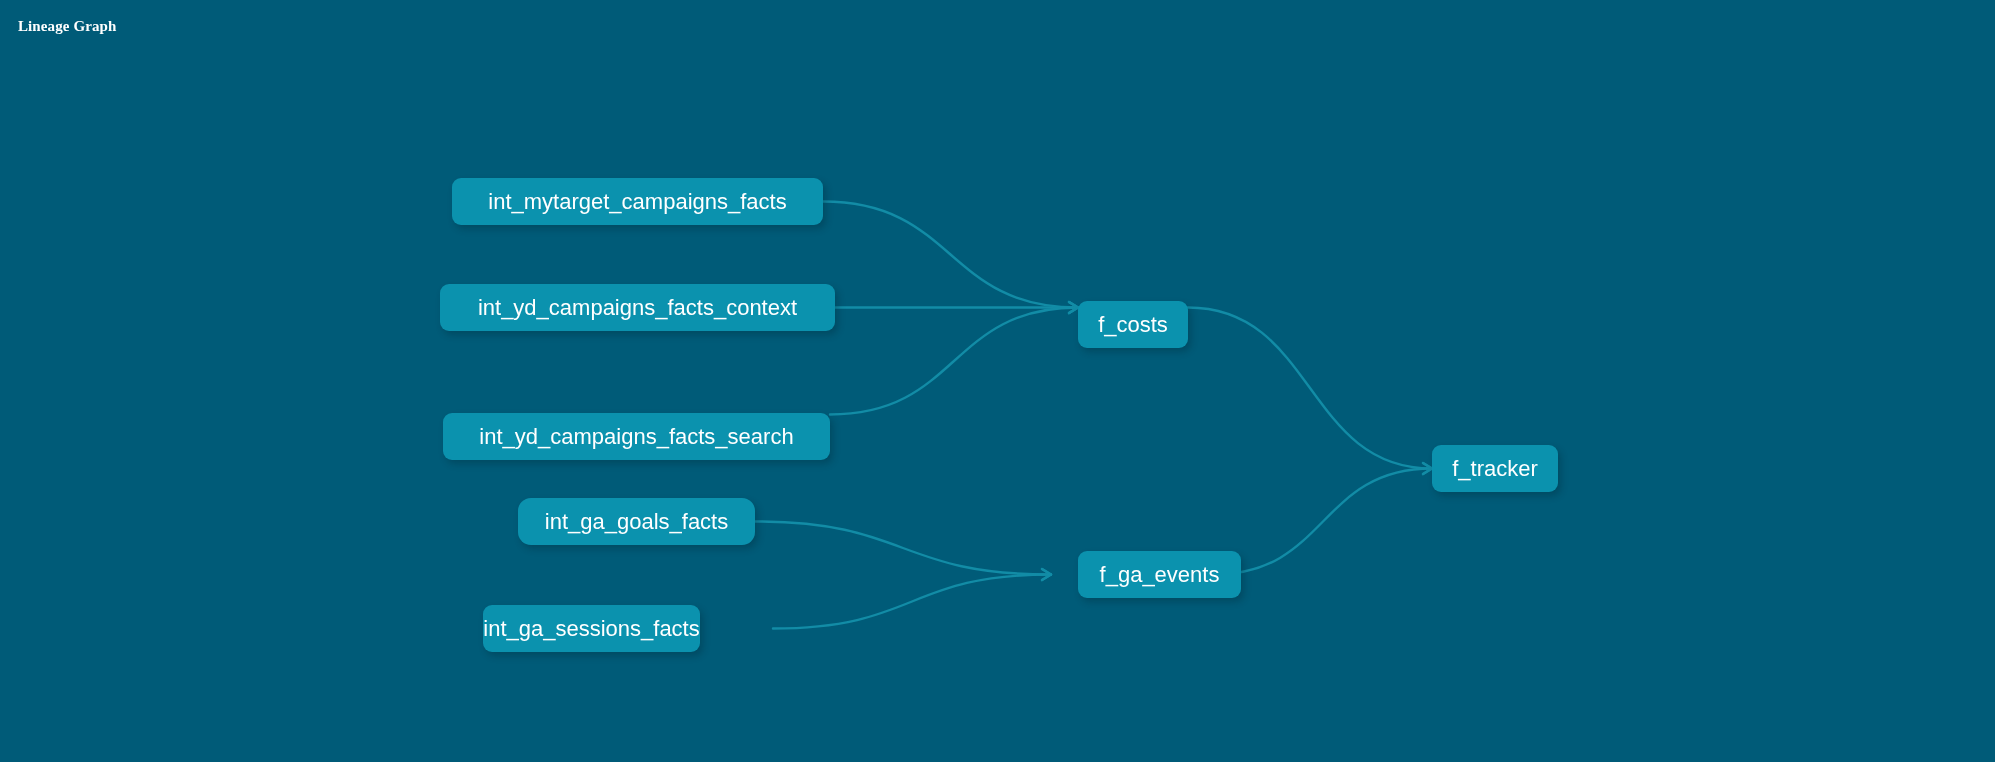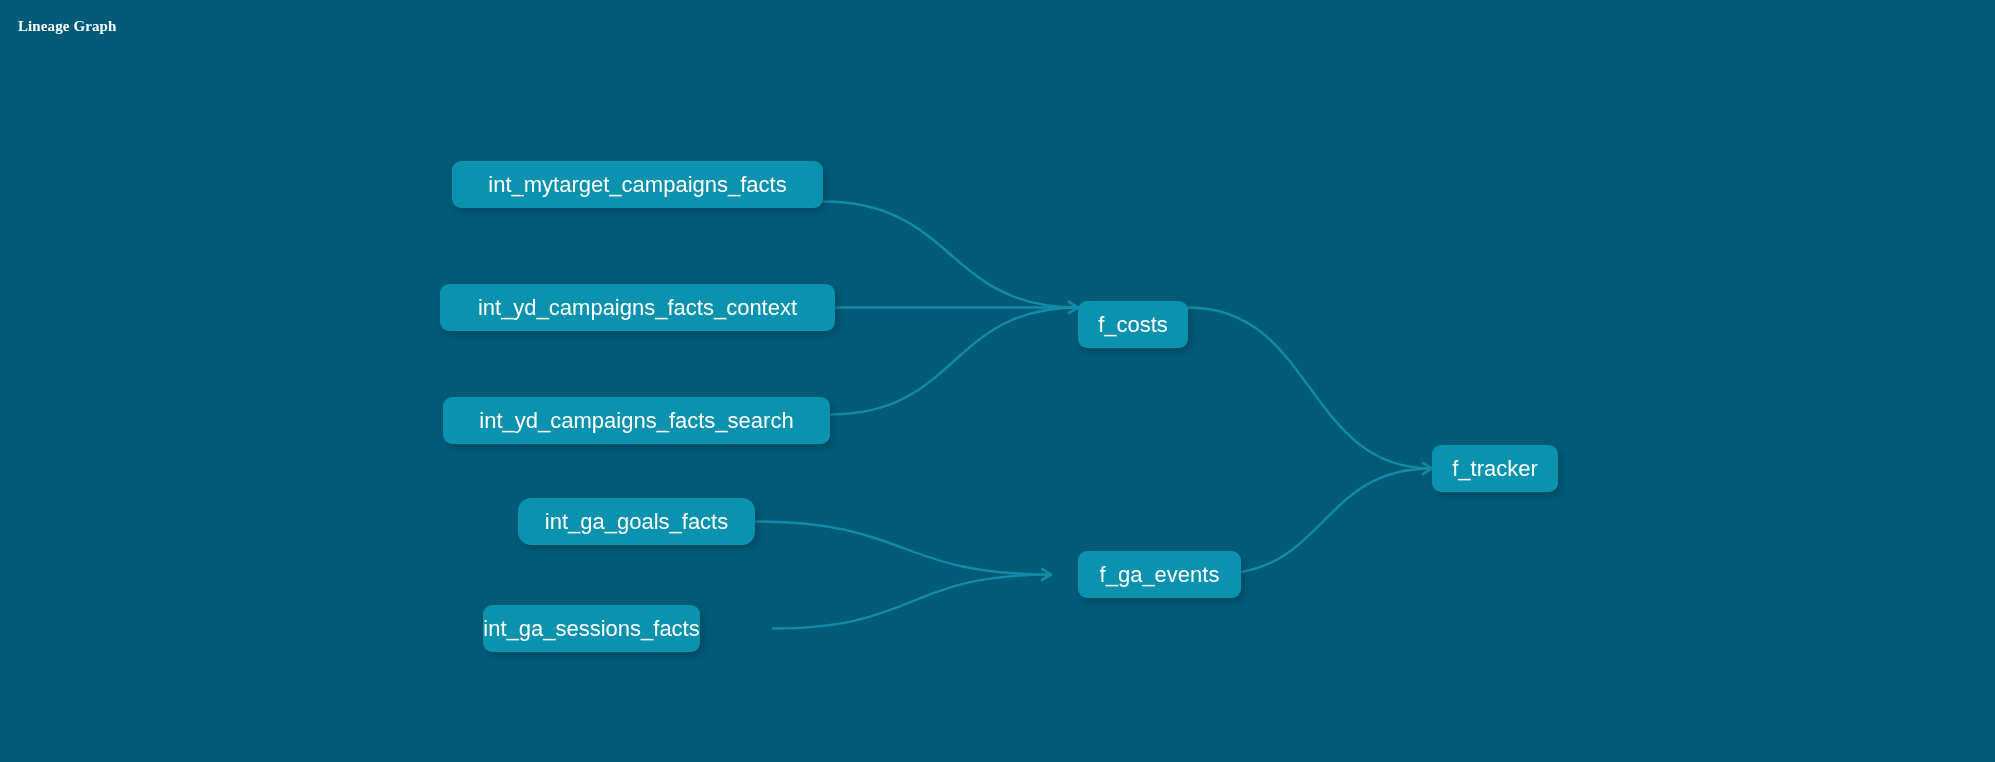--- a/index.html
+++ b/index.html
@@ -118,27 +118,27 @@
         <path class="edge-arrow" d="M 1042 568.92 L 1051 574.5 L 1042 580.08"></path>
         <path class="edge-path" d="M 773 628.5 C 917.56 628.5, 906.44 574.5, 1051 574.5"></path>
         <path class="edge-arrow" d="M 1042 568.92 L 1051 574.5 L 1042 580.08"></path>
         <path class="edge-path" d="M 1188 307.5 C 1314.88 307.5, 1305.12 468.5, 1432 468.5"></path>
         <path class="edge-arrow" d="M 1423 462.92 L 1432 468.5 L 1423 474.08"></path>
         <path class="edge-path" d="M 1214 574.5 C 1327.36 574.5, 1318.64 468.5, 1432 468.5"></path>
         <path class="edge-arrow" d="M 1423 462.92 L 1432 468.5 L 1423 474.08"></path>
       </svg>
 
     <div id="node-layer">
-        <div class="graph-node" style="left: 452px; top: 161px; width: 371px;">
+        <div class="graph-node" style="left: 452px; top: 178px; width: 371px;">
           <span class="node-label">int_mytarget_campaigns_facts</span>
         </div>
         <div class="graph-node" style="left: 440px; top: 284px; width: 395px;">
           <span class="node-label">int_yd_campaigns_facts_context</span>
         </div>
-        <div class="graph-node" style="left: 443px; top: 397px; width: 387px;">
+        <div class="graph-node" style="left: 443px; top: 413px; width: 387px;">
           <span class="node-label">int_yd_campaigns_facts_search</span>
         </div>
         <div class="graph-node" style="left: 518px; top: 498px; width: 237px; border-radius: 13px;">
           <span class="node-label">int_ga_goals_facts</span>
         </div>
         <div class="graph-node" style="left: 472px; top: 605px; width: 217px; margin-left: 11px;">
           <span class="node-label">int_ga_sessions_facts</span>
         </div>
         <div class="graph-node" style="left: 1078px; top: 301px; width: 110px;">
           <span class="node-label">f_costs</span>

